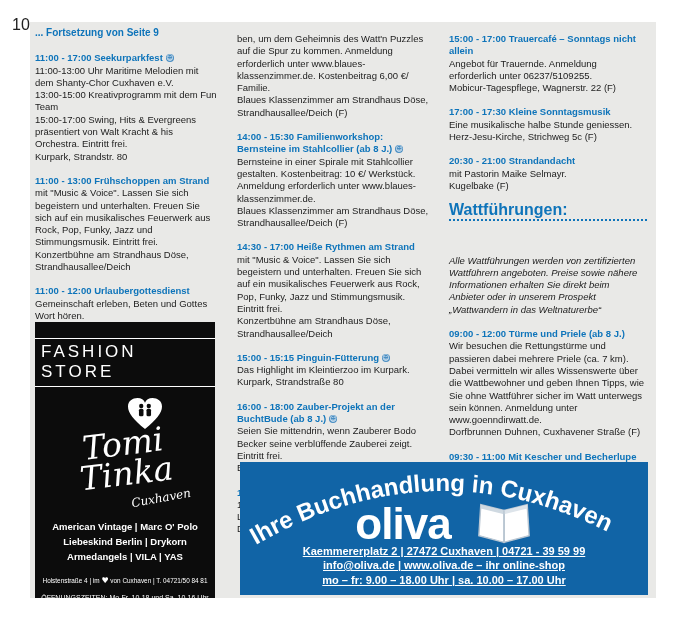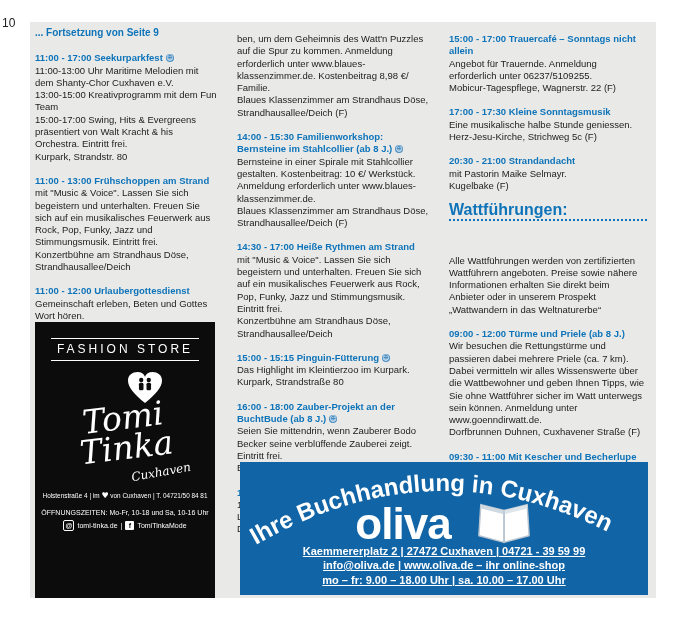--- a/index.html
+++ b/index.html
@@ -1,39 +1,39 @@
 <!DOCTYPE html>
 <html><head>
 <meta charset="utf-8">
 <style>
   html,body{margin:0;padding:0;}
   body{width:676px;height:621px;background:#ffffff;position:relative;overflow:hidden;
        font-family:"Liberation Sans",sans-serif;color:#1c1c1c;}
-  .page-num{position:absolute;left:2px;top:16px;font-size:12px;color:#222;}
+  .page-num{position:absolute;left:12px;top:16px;font-size:16px;color:#222;}
   .page-bg{position:absolute;left:30px;top:22px;width:626px;height:576px;background:#e9e9e7;}
   .col{position:absolute;font-size:9.5px;line-height:12.3px;}
   .col-left{left:35px;top:27px;width:184px;}
   .col-mid{left:237px;top:33px;width:197px;}
   .col-right{left:449px;top:33px;width:198px;}
   .cont-header{color:#0e74ba;font-weight:bold;font-size:10px;margin-bottom:13px;}
   .event{margin-bottom:12px;}
   .event-title{color:#0e74ba;font-weight:bold;}
   .event-body,.lead{white-space:pre-line;}
   .lead{margin-bottom:12px;}
   .fam-icon{display:inline-block;width:8px;height:8px;border-radius:50%;background:#4a8ec2;
             color:#fff;font-size:7px;line-height:8px;text-align:center;margin-left:3px;
             font-family:"DejaVu Sans",sans-serif;vertical-align:1px;}
   .watt-header{color:#0e74ba;font-weight:bold;font-size:16px;border-bottom:2px dotted #0e74ba;
                padding-bottom:2px;margin-bottom:8px;}
-  .watt-note{white-space:pre-line;margin-bottom:12px;margin-top:34px;}
+  .watt-note{font-style:italic;white-space:pre-line;margin-bottom:12px;margin-top:34px;}
 
   
   .fashion-ad{position:absolute;left:35px;top:322px;width:180px;height:276px;background:#0c0c0c;
               color:#fff;display:flex;flex-direction:column;align-items:center;overflow:hidden;}
-  .fs-header{margin-top:16px;font-size:12px;letter-spacing:3px;border-top:1px solid #fff;
+  .fs-header{margin-top:16px;font-size:17px;letter-spacing:3px;border-top:1px solid #fff;
              border-bottom:1px solid #fff;padding:3px 6px 4px;}
   .fs-heart{margin-top:10px;margin-left:40px;}
   .fs-logo{font-family:"DejaVu Serif",serif;font-style:italic;font-size:33px;line-height:30px;
            transform:rotate(-7deg);text-align:center;margin-top:-6px;}
   .fs-city{font-family:"DejaVu Serif",serif;font-style:italic;font-size:12px;
            transform:rotate(-10deg);align-self:flex-end;margin:2px 24px 0 0;}
   .fs-brands{margin-top:14px;font-weight:bold;font-size:9.5px;line-height:15px;text-align:center;}
   .fs-address{margin-top:12px;font-size:6.4px;white-space:nowrap;}
   .fs-address .mini-heart{color:#fff;font-size:8px;font-family:"DejaVu Sans",sans-serif;}
   .fs-hours{margin-top:9px;font-size:7px;}
@@ -79,21 +79,21 @@
     <div class="event-body">Gemeinschaft erleben, Beten und Gottes Wort hören.
 Duhner Kapelle, Robert-Dohrmann-Platz (F)</div>
   </div>
   <div class="event">
     <div class="event-title"><span>13:00 - 15:00 Watt'n Puzzle für Familien (ab 6 J.)</span><span class="fam-icon">☺</span></div>
     <div class="event-body">Erledigt diverse Rätsel-, Bastel- und Suchaufga-</div>
   </div>
 </div>
 
 <div class="col col-mid">
-  <div class="lead">ben, um dem Geheimnis des Watt'n Puzzles auf die Spur zu kommen. Anmeldung erforderlich unter www.blaues-klassenzimmer.de. Kostenbeitrag 8,98 €/ Familie.
+  <div class="lead">ben, um dem Geheimnis des Watt'n Puzzles auf die Spur zu kommen. Anmeldung erforderlich unter www.blaues-klassenzimmer.de. Kostenbeitrag 6,00 €/ Familie.
 Blaues Klassenzimmer am Strandhaus Döse, Strandhausallee/Deich (F)</div>
 
   <div class="event">
     <div class="event-title"><span>14:00 - 15:30 Familienworkshop: Bernsteine im Stahlcollier (ab 8 J.)</span><span class="fam-icon">☺</span></div>
     <div class="event-body">Bernsteine in einer Spirale mit Stahlcollier gestalten. Kostenbeitrag: 10 €/ Werkstück. Anmeldung erforderlich unter www.blaues-klassenzimmer.de.
 Blaues Klassenzimmer am Strandhaus Döse, Strandhausallee/Deich (F)</div>
   </div>
   <div class="event">
     <div class="event-title"><span>14:30 - 17:00 Heiße Rythmen am Strand</span></div>
     <div class="event-body">mit "Music &amp; Voice". Lassen Sie sich begeistern und unterhalten. Freuen Sie sich auf ein musikalisches Feuerwerk aus Rock, Pop, Funky, Jazz und Stimmungsmusik. Eintritt frei.
@@ -158,20 +158,25 @@
         <circle cx="24" cy="9.5" r="2.3"></circle>
           <rect x="21.6" y="12.5" width="4.8" height="8" rx="1.6"></rect>
       </g>
     </svg>
   </div>
   <div class="fs-logo">
     <div>Tomi</div>
     <div>Tinka</div>
   </div>
   <div class="fs-city">Cuxhaven</div>
+  <div class="fs-brands">
+    <div>American Vintage | Marc O' Polo</div>
+    <div>Liebeskind Berlin | Drykorn</div>
+    <div>Armedangels | VILA | YAS</div>
+  </div>
   <div class="fs-address"><span>Holstenstraße 4 | im</span> <span class="mini-heart">♥</span> <span>von Cuxhaven | T. 04721/50 84 81</span></div>
   <div class="fs-hours">ÖFFNUNGSZEITEN: Mo-Fr, 10-18 und Sa, 10-16 Uhr</div>
   <div class="fs-social">
     <span class="sq-icon web-sq">@</span>
     <span>tomi-tinka.de</span>
     <span>|</span>
     <span class="sq-icon fb-sq">f</span>
     <span>TomiTinkaMode</span>
   </div>
 </div>

